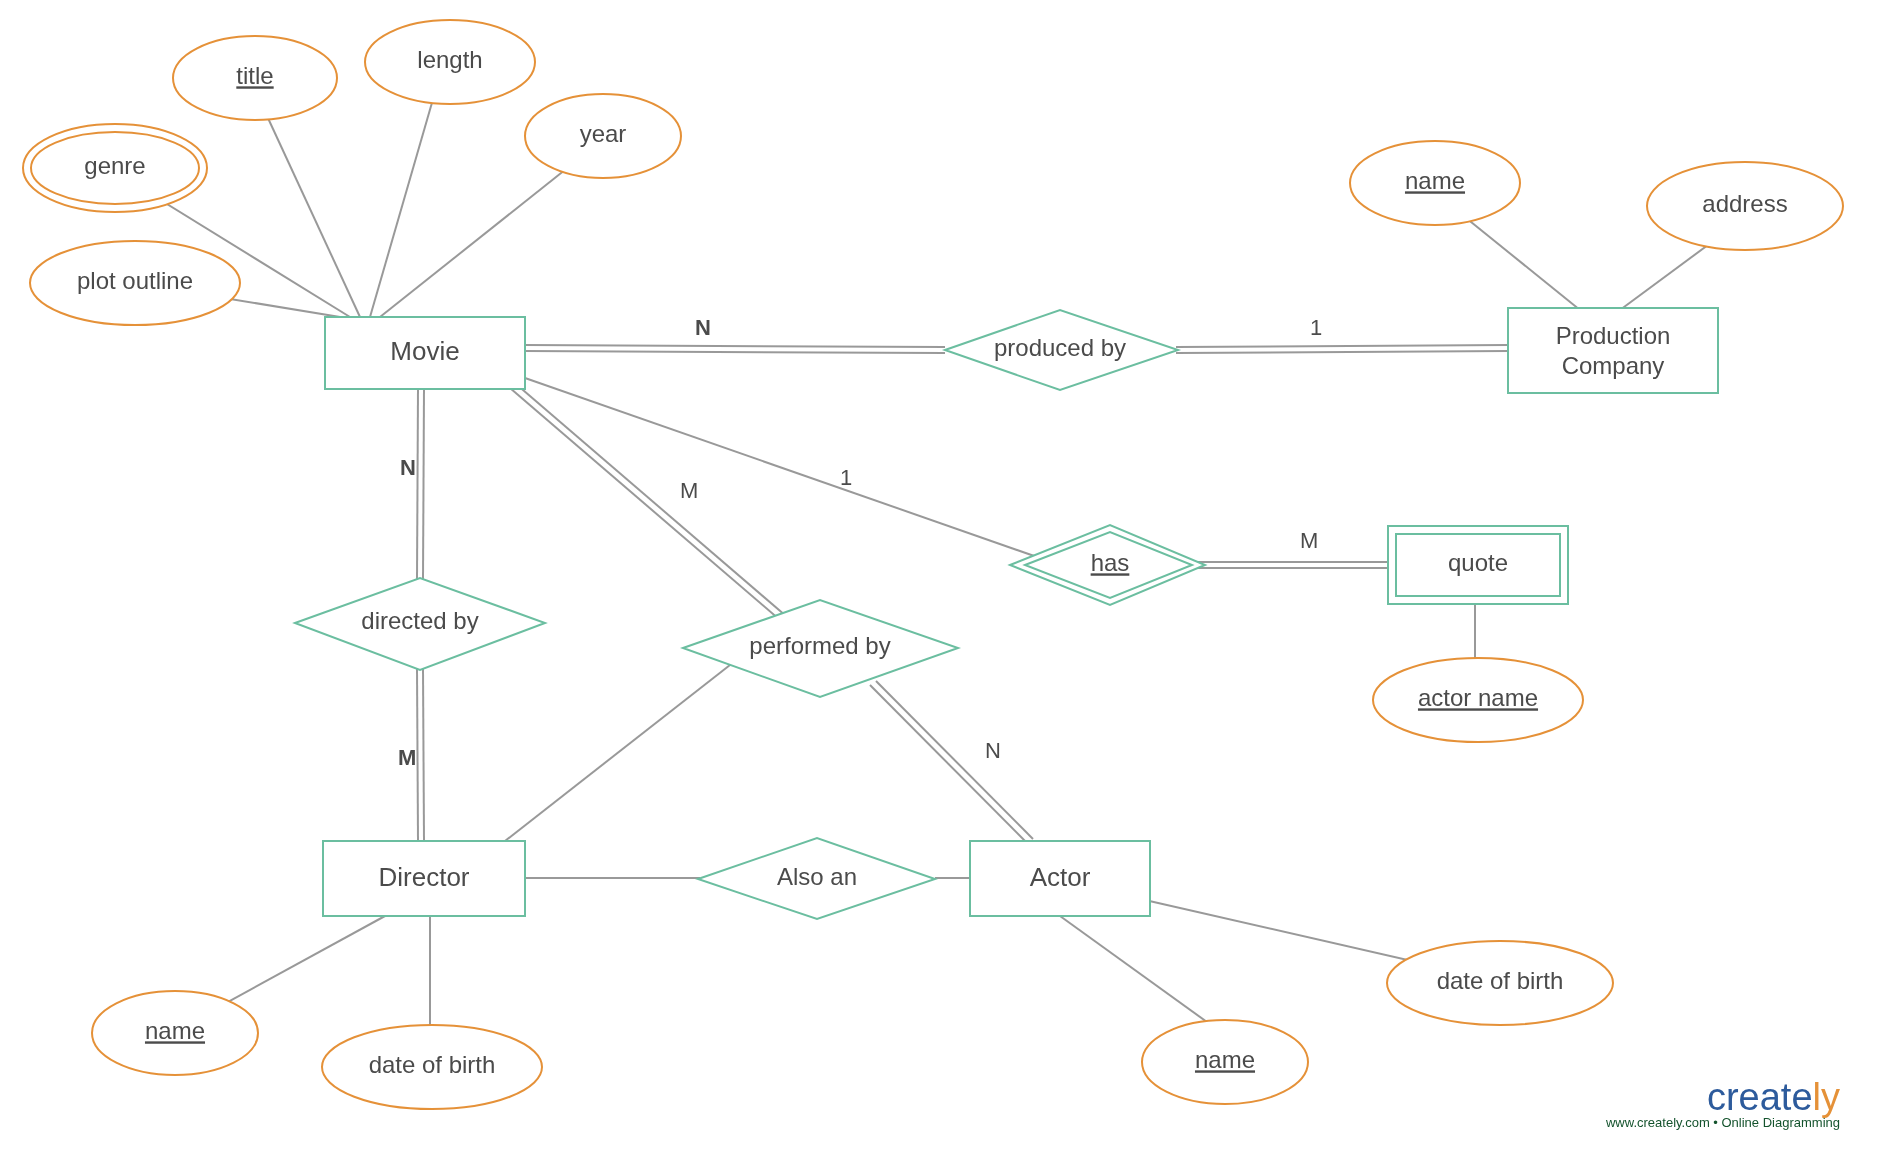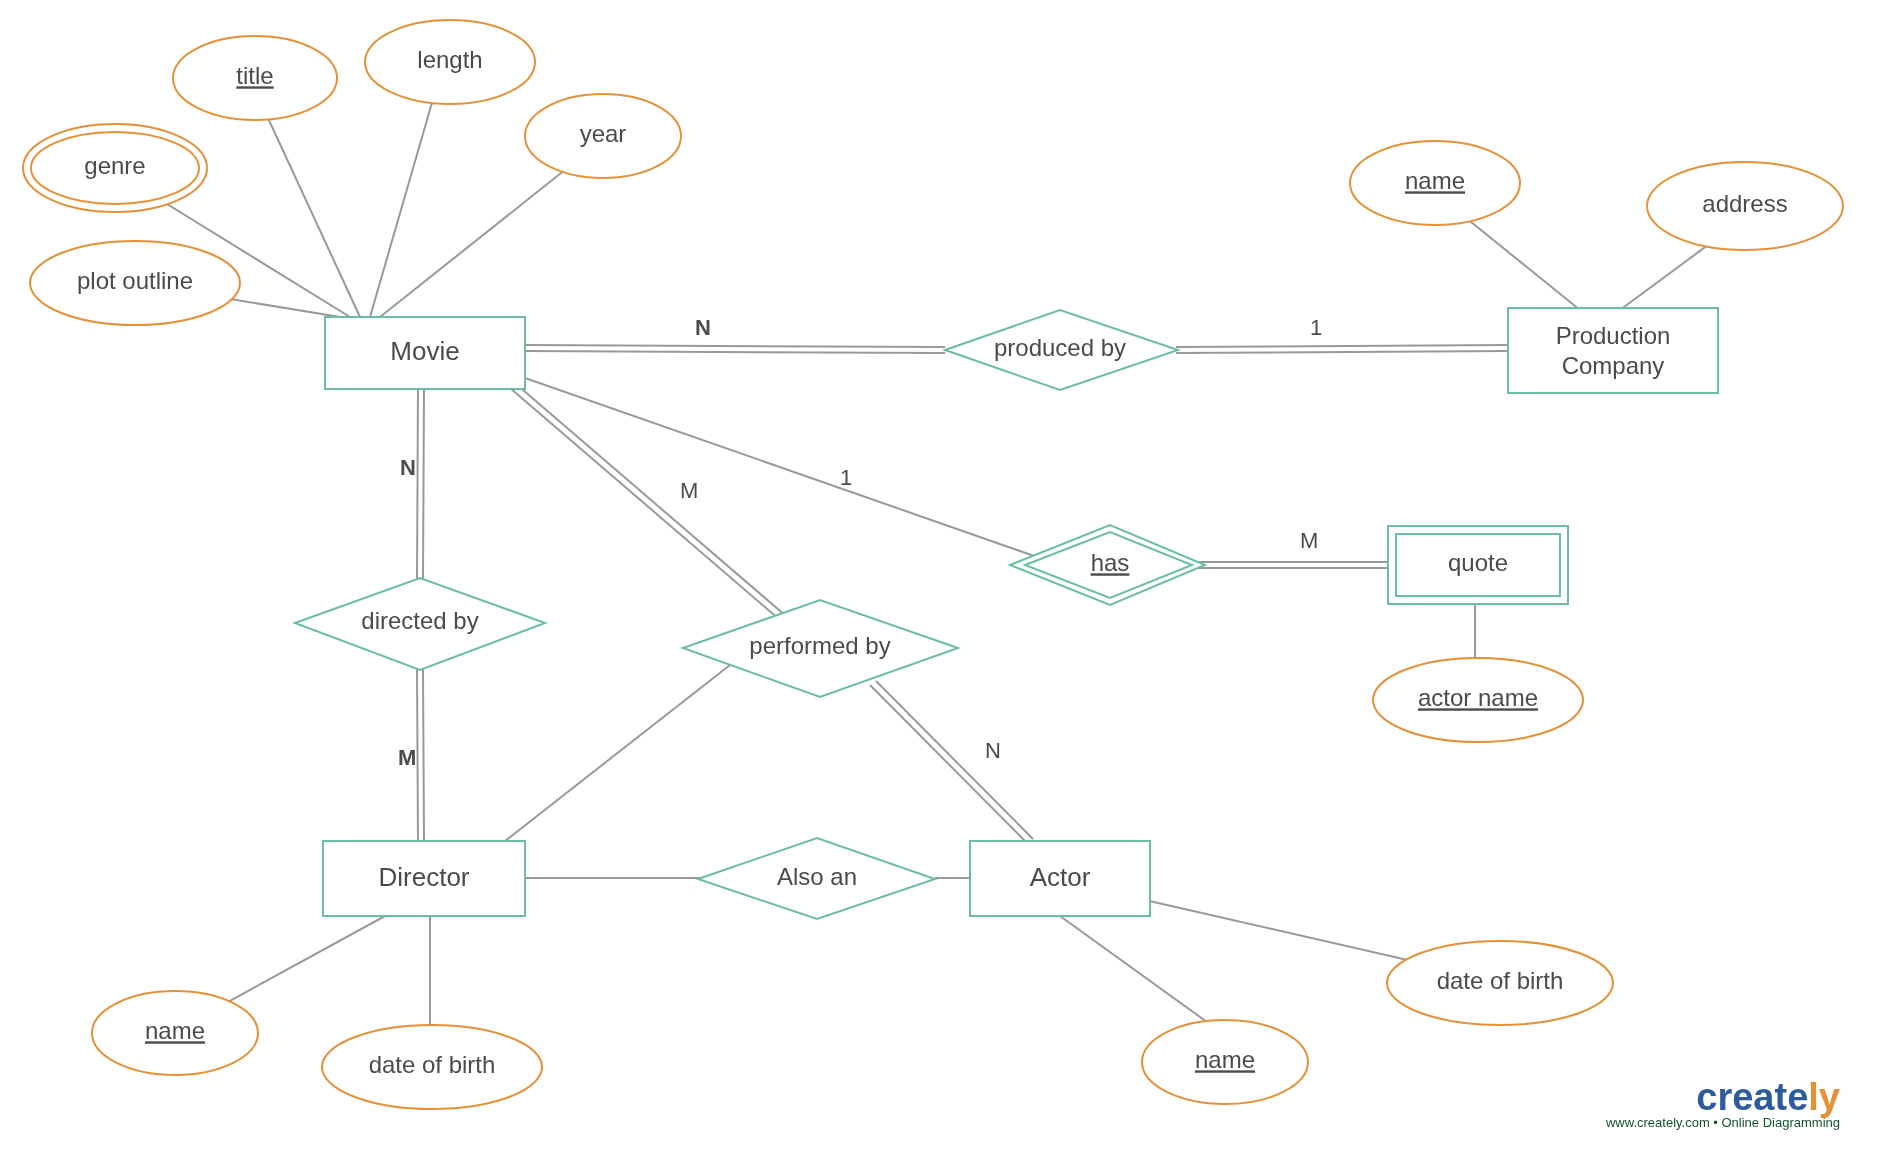--- a/index.html
+++ b/index.html
@@ -65,21 +65,21 @@
     }
     .logo {
       position: absolute;
       right: 40px;
       bottom: 20px;
       text-align: right;
       font-family: 'Arial', sans-serif;
     }
     .logo-brand {
       font-size: 38px;
-      font-weight: 700;
+      font-weight: 400;
       color: #2d5b9c;
     }
     .logo-brand .ly {
       color: #e59138;
     }
     .logo-sub {
       font-size: 13px;
       color: #14532d;
       margin-top: -4px;
       margin-left: 40px;

